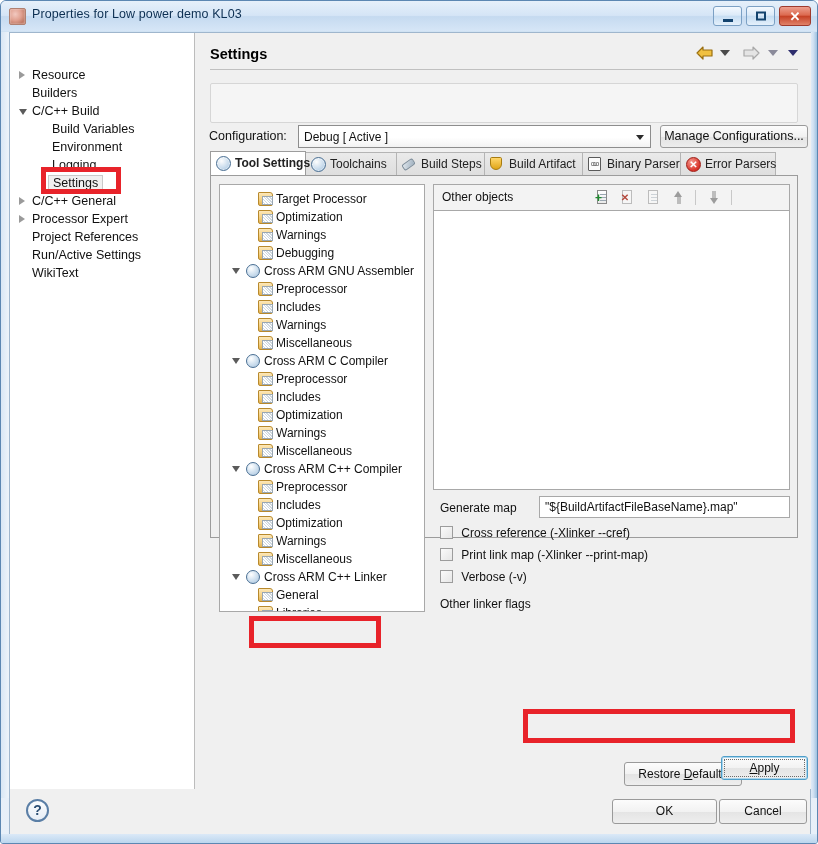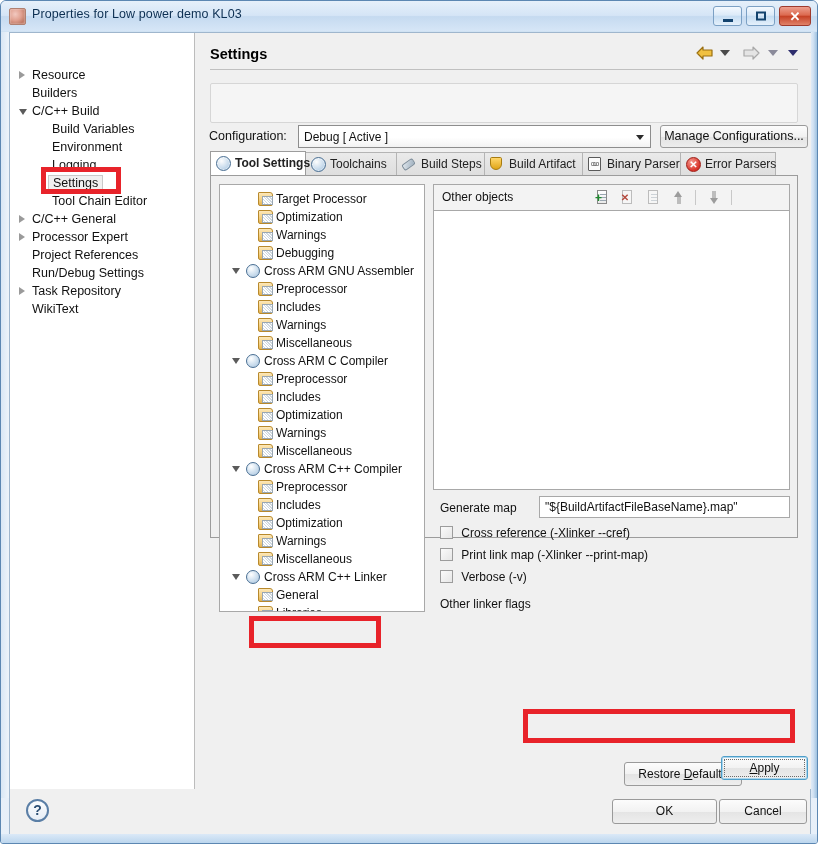--- a/index.html
+++ b/index.html
@@ -541,26 +541,24 @@
 
     <div id="sidebar">
       <div id="tree">
           <div class="tnode" style="padding-left: 22px;"><span class="tarrow collapsed" style="left: 9px;"></span><span class="tlabel">Resource</span></div>
           <div class="tnode" style="padding-left: 22px;"><span class="tlabel">Builders</span></div>
           <div class="tnode" style="padding-left: 22px;"><span class="tarrow expanded" style="left: 9px;"></span><span class="tlabel">C/C++ Build</span></div>
           <div class="tnode" style="padding-left: 42px;"><span class="tlabel">Build Variables</span></div>
           <div class="tnode" style="padding-left: 42px;"><span class="tlabel">Environment</span></div>
           <div class="tnode" style="padding-left: 42px;"><span class="tlabel">Logging</span></div>
           <div class="tnode" style="padding-left: 42px;"><span class="tlabel sel-box">Settings</span></div>
-          <div class="tnode" style="padding-left: 42px;"><span class="tlabel">Tool Chain Editor</span></div>
           <div class="tnode" style="padding-left: 22px;"><span class="tarrow collapsed" style="left: 9px;"></span><span class="tlabel">C/C++ General</span></div>
           <div class="tnode" style="padding-left: 22px;"><span class="tarrow collapsed" style="left: 9px;"></span><span class="tlabel">Processor Expert</span></div>
           <div class="tnode" style="padding-left: 22px;"><span class="tlabel">Project References</span></div>
-          <div class="tnode" style="padding-left: 22px;"><span class="tlabel">Run/Debug Settings</span></div>
-          <div class="tnode" style="padding-left: 22px;"><span class="tarrow collapsed" style="left: 9px;"></span><span class="tlabel">Task Repository</span></div>
+          <div class="tnode" style="padding-left: 22px;"><span class="tlabel">Run/Active Settings</span></div>
           <div class="tnode" style="padding-left: 22px;"><span class="tlabel">WikiText</span></div>
         </div>
     </div>
 
     <div id="pane">
       <div id="pane-title">Settings</div>
       <div id="pane-hr"></div>
 
       <div id="nav">
         <span class="navgroup">

